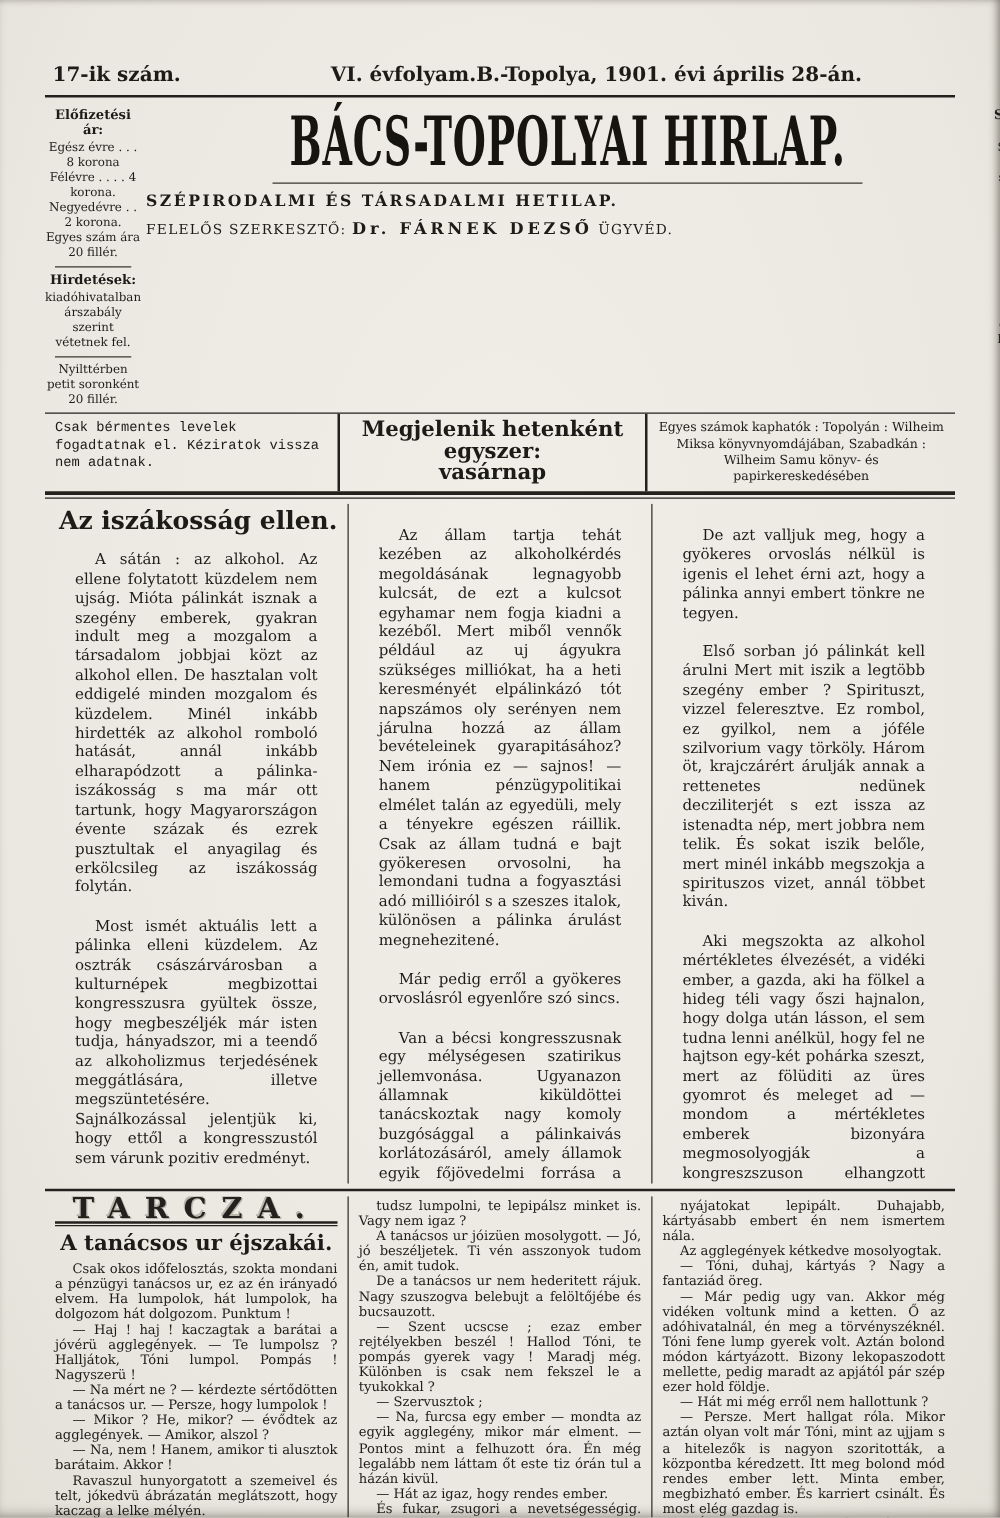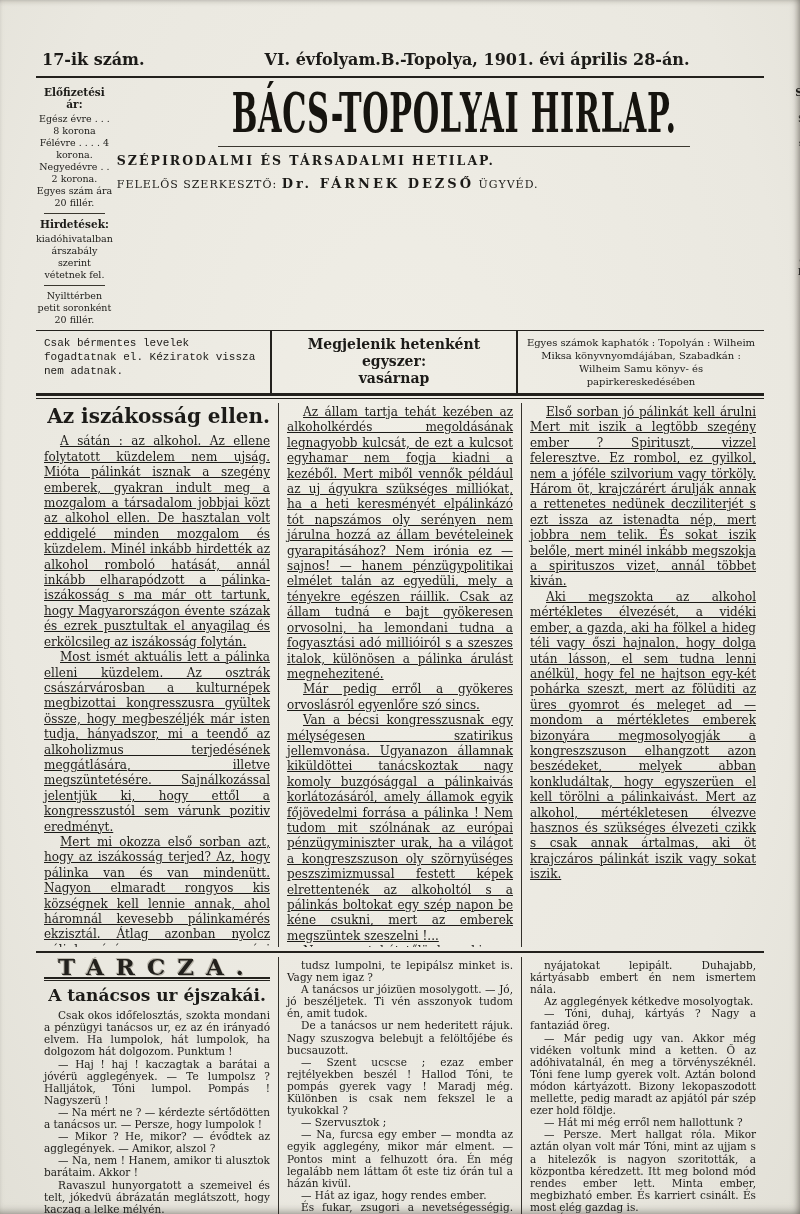--- a/index.html
+++ b/index.html
@@ -38,31 +38,31 @@
   .title-rule{border:0;border-top:1px solid #3a372f;width:70%;margin:8px auto 4px auto;}
   .subtitle{font-size:12.5px;font-weight:bold;letter-spacing:2px;margin-top:2px;}
   .editor-line{font-size:11px;margin-top:8px;letter-spacing:1px;}
   .editor-name{font-weight:bold;font-size:13px;letter-spacing:3px;}
 
   
   .rule-thin{border:0;border-top:1.5px solid #23211d;margin:4px 0 0 0;}
   .info-row{display:flex;align-items:stretch;min-height:44px;}
   .info-cell{padding:5px 8px;font-size:10px;line-height:13px;}
   .info-left{width:234px;font-size:11px;line-height:14px;text-align:left;font-family:Liberation Mono, monospace;}
-  .info-center{width:248px;border-left:2px solid #23211d;border-right:2px solid #23211d;text-align:center;font-weight:bold;font-size:14px;line-height:17px;}
+  .info-center{width:248px;border-left:2px solid #23211d;border-right:2px solid #23211d;text-align:center;font-weight:bold;font-size:17px;line-height:17px;}
   .info-right{flex:1;text-align:center;}
   .rule-double{border:0;border-top:3px solid #23211d;border-bottom:1px solid #23211d;height:6px;margin:0 0 4px 0;}
 
   
   .body-cols{display:flex;align-items:stretch;overflow:hidden;}
   .col{flex:1;padding:2px 8px 0 8px;overflow:hidden;text-align:justify;}
   .col + .col{border-left:1px solid #33302a;}
   .article-section{height:544px;}
   .article-section .col{font-size:12px;line-height:15.4px;}
-  .article-section p{margin:0;text-indent:16px;text-decoration:underline;}
+  .article-section p{margin:16px;text-indent:16px;}
   h2.article-title{font-size:20px;font-weight:bold;text-align:right;margin:4px 0 10px 0;text-indent:0;}
 
   .section-split{border:0;border-top:2px solid #23211d;margin:4px 0 4px 0;}
 
   .feuilleton-section{height:356px;}
   .feuilleton-section .col{font-size:10.5px;line-height:12.1px;}
   .feuilleton-section p{margin:0;text-indent:14px;}
   .tarcza{
     text-align:center;font-size:23px;font-weight:bold;letter-spacing:12px;
     color:#23211d;text-shadow:1px 1px 0 #b9b5aa, -1px -1px 0 #b9b5aa;
@@ -138,20 +138,21 @@
           <p>Mert mi okozza első sorban azt, hogy az iszákosság terjed? Az, hogy pálinka van és van mindenütt. Nagyon elmaradt rongyos kis községnek kell lennie annak, ahol háromnál kevesebb pálinkamérés ekzisztál. Átlag azonban nyolcz pálinkamérés van a magyarországi falvakban A pálinka tehát egyike a legkönnyebben hozzáférhető közszükségleti czikkeknek. Az államnak és községnek egyaránt hasznára van a pálinkamérés, mert hisz horribilis a fogyasztási adójövedelme! Micsoda felfordulást okozna a budgetekben, ha ez a jövedelem egyszerre elmaradna !</p>
         </div>
     </div>
     <div class="col">
         <p>Az állam tartja tehát kezében az alkoholkérdés megoldásának legnagyobb kulcsát, de ezt a kulcsot egyhamar nem fogja kiadni a kezéből. Mert miből vennők például az uj ágyukra szükséges milliókat, ha a heti keresményét elpálinkázó tót napszámos oly serényen nem járulna hozzá az állam bevételeinek gyarapitásához? Nem irónia ez — sajnos! — hanem pénzügypolitikai elmélet talán az egyedüli, mely a tényekre egészen ráillik. Csak az állam tudná e bajt gyökeresen orvosolni, ha lemondani tudna a fogyasztási adó millióiról s a szeszes italok, különösen a pálinka árulást megnehezitené.</p>
         <p>Már pedig erről a gyökeres orvoslásról egyenlőre szó sincs.</p>
         <p>Van a bécsi kongresszusnak egy mélységesen szatirikus jellemvonása. Ugyanazon államnak kiküldöttei tanácskoztak nagy komoly buzgósággal a pálinkaivás korlátozásáról, amely államok egyik főjövedelmi forrása a pálinka ! Nem tudom mit szólnának az európai pénzügyminiszter urak, ha a világot a kongreszszuson oly szörnyüséges peszszimizmussal festett képek elrettentenék az alkoholtól s a pálinkás boltokat egy szép napon be kéne csukni, mert az emberek megszüntek szeszelni !...</p>
         <p>Ne vegye tehát tőlünk senki sem czinizmusnak, ha némileg kételkedni bátorkodunk a bécsi szép kongreszszus valamelyes sikerében.</p>
       </div>
     <div class="col">
+        <p>De azt valljuk meg, hogy a gyökeres orvoslás nélkül is igenis el lehet érni azt, hogy a pálinka annyi embert tönkre ne tegyen.</p>
         <p>Első sorban jó pálinkát kell árulni Mert mit iszik a legtöbb szegény ember ? Spirituszt, vizzel feleresztve. Ez rombol, ez gyilkol, nem a jóféle szilvorium vagy törköly. Három öt, krajczárért árulják annak a rettenetes nedünek decziliterjét s ezt issza az istenadta nép, mert jobbra nem telik. És sokat iszik belőle, mert minél inkább megszokja a spirituszos vizet, annál többet kiván.</p>
         <p>Aki megszokta az alkohol mértékletes élvezését, a vidéki ember, a gazda, aki ha fölkel a hideg téli vagy őszi hajnalon, hogy dolga után lásson, el sem tudna lenni anélkül, hogy fel ne hajtson egy-két pohárka szeszt, mert az fölüditi az üres gyomrot és meleget ad — mondom a mértékletes emberek bizonyára megmosolyogják a kongreszszuson elhangzott azon beszédeket, melyek abban konkludáltak, hogy egyszerüen el kell törölni a pálinkaivást. Mert az alkohol, mértékletesen élvezve hasznos és szükséges élvezeti czikk s csak annak ártalmas, aki öt krajczáros pálinkát iszik vagy sokat iszik.</p>
       </div>
   </section>
 
   <hr class="section-split">
 
   <section class="body-cols feuilleton-section">
     <div class="col">
       <div class="tarcza">TÁRCZA.</div>

